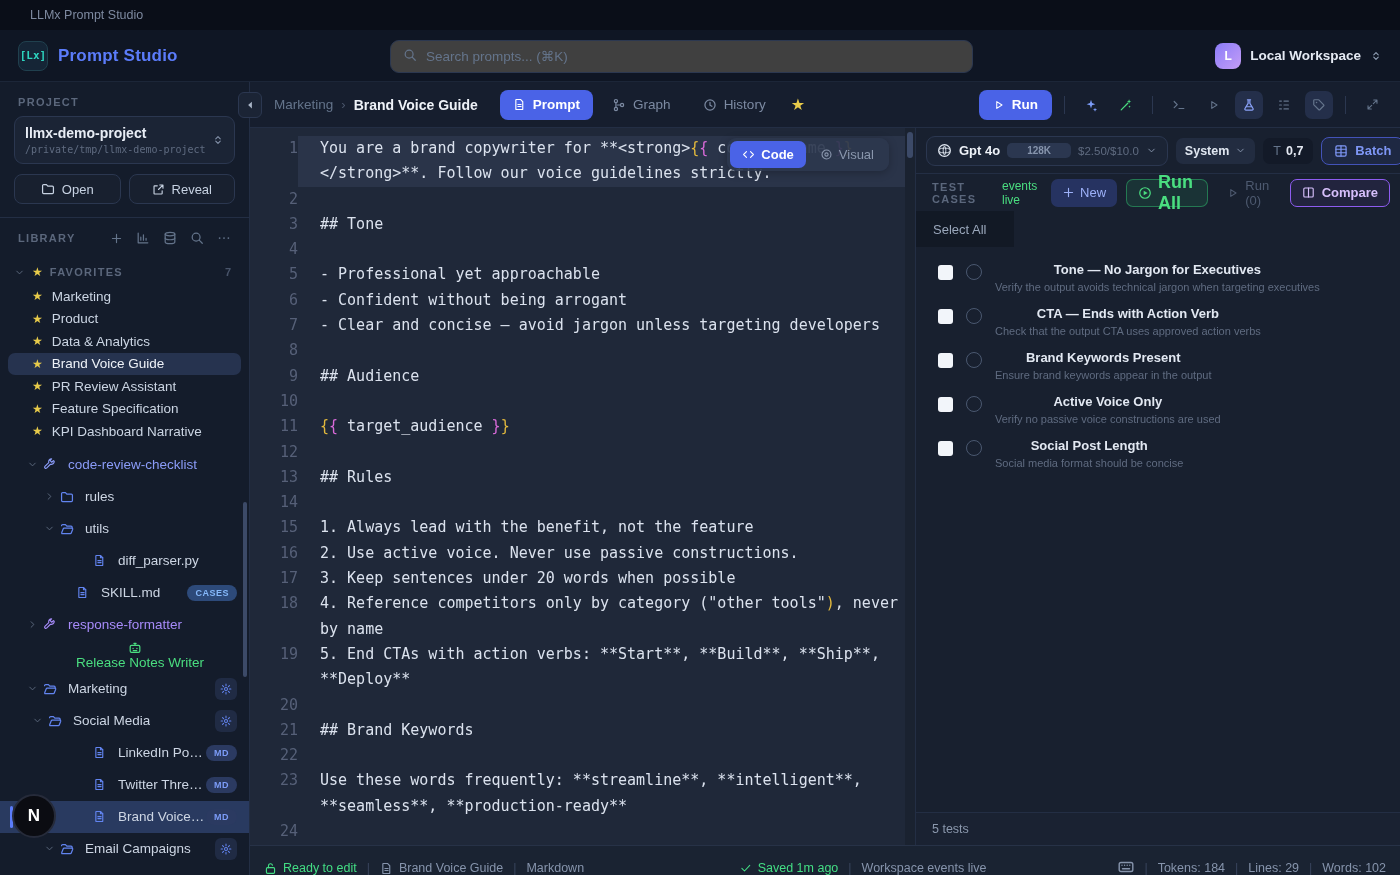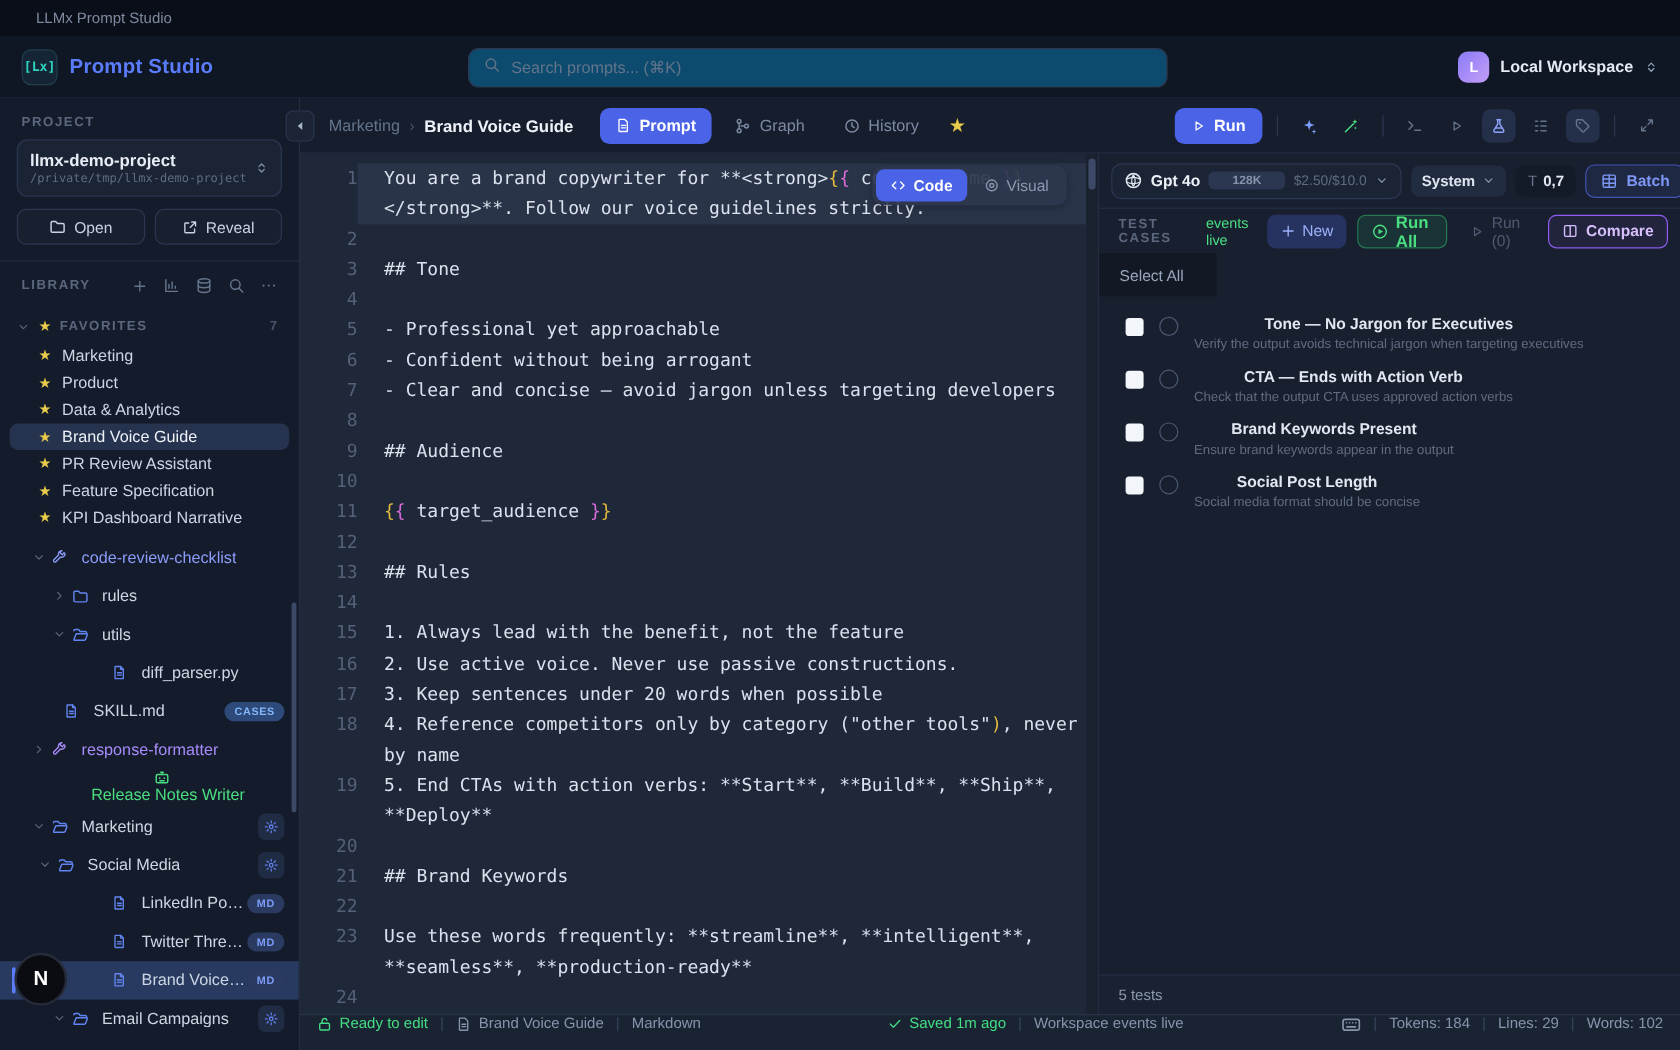--- a/index.html
+++ b/index.html
@@ -6,21 +6,21 @@
   html,body { width:1400px; height:875px; overflow:hidden; }
   body { background:#0b101b; font-family:"Liberation Sans", sans-serif; color:#e5eaf3; position:relative; }
 
   
   .titlebar { height:30px; background:#0a0e18; display:flex; align-items:center; padding-left:30px; font-size:12.5px; color:#7e8aa0; }
 
   
   .appheader { height:52px; background:#0f1624; border-bottom:1px solid #1c2638; display:flex; align-items:center; padding:0 18px; position:relative; }
   .logo-box { width:30px; height:30px; border-radius:8px; background:#152536; border:1px solid #20404e; display:flex; align-items:center; justify-content:center; color:#2dd4bf; font-family:"DejaVu Sans Mono",monospace; font-size:11px; font-weight:bold; }
   .app-name { margin-left:10px; font-size:17px; font-weight:bold; color:#5b7cfa; letter-spacing:.2px; }
-  .search { position:absolute; left:390px; top:10px; width:583px; height:33px; background:#0c4a6e; border:1px solid #2c3850; border-radius:9px; display:flex; align-items:center; padding:0 12px; gap:9px; color:#64748b; }
+  .search { position:absolute; left:390px; top:10px; width:583px; height:33px; background:#404040; border:1px solid #2c3850; border-radius:9px; display:flex; align-items:center; padding:0 12px; gap:9px; color:#64748b; }
   .search input { background:transparent; border:none; outline:none; color:#94a3b8; font-size:13.5px; width:100%; font-family:inherit; }
   .search input::placeholder { color:#64748b; }
   .workspace { margin-left:auto; display:flex; align-items:center; gap:9px; color:#c9d3e2; }
   .ws-avatar { width:26px; height:26px; border-radius:8px; background:linear-gradient(135deg,#8b7cf8,#c49df6); display:flex; align-items:center; justify-content:center; font-size:12px; font-weight:bold; color:#fff; }
   .ws-name { font-size:13.5px; font-weight:600; color:#e5eaf3; }
 
   .main { display:flex; height:793px; }
 
   
   .sidebar { width:250px; background:#141c2b; border-right:1px solid #232e44; display:flex; flex-direction:column; overflow:hidden; position:relative; flex-shrink:0; }
@@ -101,35 +101,35 @@
   .m-price { color:#5f6b80; font-size:11.5px; white-space:nowrap; }
   .sys-select { display:flex; align-items:center; gap:6px; height:26px; padding:0 9px; background:#222c40; border-radius:7px; font-size:12.5px; color:#dfe6f0; font-weight:600; }
   .temp-box { display:flex; align-items:center; gap:5px; height:26px; padding:0 10px; background:#131a28; border-radius:7px; font-size:12.5px; }
   .temp-t { color:#64748b; } .temp-v { color:#e5eaf3; font-weight:600; }
   .batch-btn { margin-left:auto; display:flex; align-items:center; gap:7px; height:28px; padding:0 12px; border:1px solid #4353b8; border-radius:8px; color:#7e96f5; background:rgba(74,95,208,.12); font-size:13px; font-weight:600; }
   .close-x { color:#8a97ad; margin:0 3px 0 5px; display:flex; }
 
   .tc-bar { height:37px; display:flex; align-items:center; padding:0 10px 0 16px; gap:9px; flex-shrink:0; }
   .tc-live { font-size:12px; color:#4ade80; margin-left:3px; }
   .btn-new { margin-left:auto; height:28px; padding:0 11px; border-radius:7px; background:rgba(74,99,231,.28); color:#9db1f9; font-size:13px; display:flex; align-items:center; gap:5px; }
-  .btn-runall { height:28px; padding:0 11px; border-radius:7px; background:rgba(45,189,110,.13); border:1px solid rgba(45,189,110,.5); color:#4ade80; font-size:14px; font-weight:600; display:flex; align-items:center; gap:6px; }
+  .btn-runall { height:28px; padding:0 11px; border-radius:7px; background:rgba(45,189,110,.13); border:1px solid rgba(45,189,110,.5); color:#4ade80; font-size:18px; font-weight:600; display:flex; align-items:center; gap:6px; }
   .btn-rundis { height:28px; padding:0 10px; border-radius:7px; color:#4e5a70; font-size:13px; display:flex; align-items:center; gap:6px; }
   .btn-compare { height:28px; padding:0 11px; border-radius:7px; border:1px solid #8e5cf0; color:#d6bffb; background:rgba(153,85,247,.08); font-size:13px; font-weight:600; display:flex; align-items:center; gap:7px; }
   .selall-row { height:36px; display:flex; flex-shrink:0; }
   .select-all { width:98px; height:36px; background:#121925; display:flex; align-items:center; padding-left:17px; font-size:13px; color:#9aa7bb; }
   .tc-list { flex:1; padding:13px 0; display:flex; flex-direction:column; gap:7px; overflow:hidden; }
   .tc-item { display:flex; align-items:flex-start; padding:2px 16px 2px 22px; gap:13px; min-height:37px; }
   .tc-check { width:15px; height:15px; border-radius:3px; background:#f2f5fa; margin-top:3px; flex-shrink:0; }
   .tc-radio { width:16px; height:16px; border-radius:50%; border:1.5px solid #4a5870; margin-top:2px; flex-shrink:0; }
   .tc-title { font-size:13px; font-weight:600; color:#e2e8f2;text-align:center; }
   .tc-desc { font-size:11px; color:#5f6b80; margin-top:4px; }
   .tc-footer { height:33px; border-top:1px solid #232e44; background:#1a2232; display:flex; align-items:center; padding-left:16px; font-size:12.5px; color:#8b98ad; flex-shrink:0; }
 
   
-  .statusbar { height:30px; background:#1a2332; border-top:1px solid #273247; display:flex; align-items:flex-start; padding:0 14px; gap:10px; font-size:12.5px; color:#8694ac; flex-shrink:0; }
+  .statusbar { height:30px; background:#1a2332; border-top:1px solid #273247; display:flex; align-items:flex-end; padding:0 14px; gap:10px; font-size:12.5px; color:#8694ac; flex-shrink:0; }
   .sb-green { color:#43de84; display:flex; align-items:center; gap:6px; }
   .sb-item { display:flex; align-items:center; gap:6px; white-space:nowrap; }
   .sb-div { color:#38445c; }
   .sp-flex { flex:1; }
   .sp-fixed { width:112px; }
   .kbd-btn { display:flex; align-items:center; justify-content:center; color:#8694ac; }
 </style>
 </head>
 <body>
 
@@ -316,21 +316,21 @@
           <span class="t-chev"></span>
           <span class="t-icon c-blue">
             <svg width="13" height="13" viewBox="0 0 16 16" fill="none" stroke="currentColor" stroke-width="1.4" stroke-linecap="round" stroke-linejoin="round">
               <path d="M4 1.8h5.2l2.8 2.8v9.1c0 .3-.2.5-.5.5H4c-.3 0-.5-.2-.5-.5V2.3c0-.3.2-.5.5-.5z"></path>
               <path d="M9.2 1.8v2.8H12"></path>
               <path d="M6 8.2h4M6 10.6h4"></path>
             </svg>
           </span>
           <span class="t-label c-blue">diff_parser.py</span>
         </div>
-        <div class="trow" style="padding-left: 37px;">
+        <div class="trow" style="padding-left: 60px;">
           <span class="t-chev"></span>
           <span class="t-icon c-blue">
             <svg width="13" height="13" viewBox="0 0 16 16" fill="none" stroke="currentColor" stroke-width="1.4" stroke-linecap="round" stroke-linejoin="round">
               <path d="M4 1.8h5.2l2.8 2.8v9.1c0 .3-.2.5-.5.5H4c-.3 0-.5-.2-.5-.5V2.3c0-.3.2-.5.5-.5z"></path>
               <path d="M9.2 1.8v2.8H12"></path>
               <path d="M6 8.2h4M6 10.6h4"></path>
             </svg>
           </span>
           <span class="t-label c-blue">SKILL.md</span>
           <span class="badge skill">CASES</span>
@@ -848,20 +848,28 @@
                 <div class="tc-title">CTA — Ends with Action Verb</div>
                 <div class="tc-desc">Check that the output CTA uses approved action verbs</div>
               </div>
             </div>
             <div class="tc-item">
               <span class="tc-check"></span>
               <span class="tc-radio"></span>
               <div>
                 <div class="tc-title">Brand Keywords Present</div>
                 <div class="tc-desc">Ensure brand keywords appear in the output</div>
+              </div>
+            </div>
+            <div class="tc-item">
+              <span class="tc-check"></span>
+              <span class="tc-radio"></span>
+              <div>
+                <div class="tc-title">Active Voice Only</div>
+                <div class="tc-desc">Verify no passive voice constructions are used</div>
               </div>
             </div>
             <div class="tc-item">
               <span class="tc-check"></span>
               <span class="tc-radio"></span>
               <div>
                 <div class="tc-title">Social Post Length</div>
                 <div class="tc-desc">Social media format should be concise</div>
               </div>
             </div>

